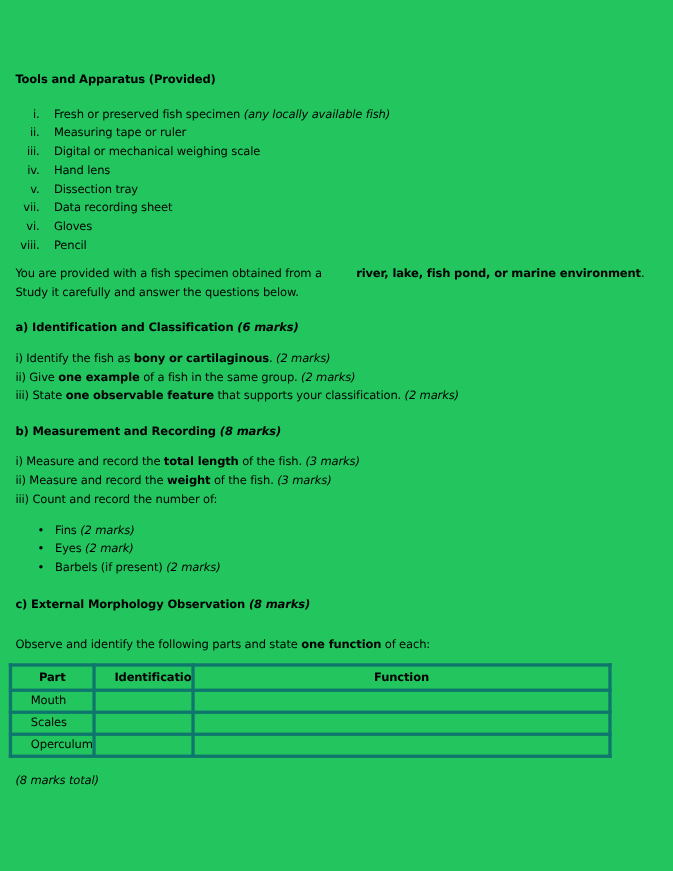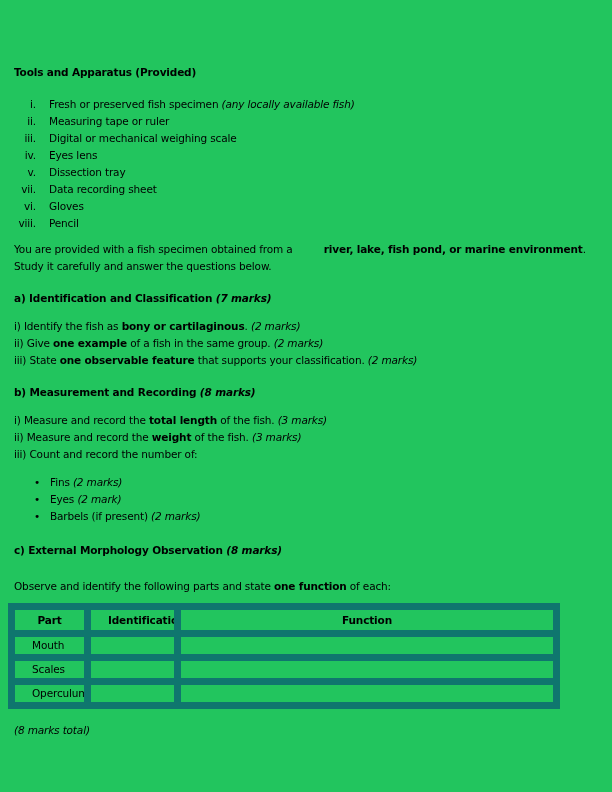--- a/index.html
+++ b/index.html
@@ -38,21 +38,21 @@
   
   table.morph{
     border-collapse:collapse;
     margin-left:-6px;
     margin-top:8px;
     table-layout:fixed;
     width:545px;
     border:2px solid #000;
   }
   table.morph th, table.morph td{
-    border:7px solid #0f766e;
+    border:3px solid #0f766e;
     padding:0 17px;
     overflow:hidden;
     white-space:nowrap;
   }
   table.morph th{height:20px;font-weight:bold;text-align:center;}
   table.morph td{height:16px;text-align:left;}
   .col-part{width:76px;}
   .col-ident{width:90px;}
   .col-func{width:379px;}
   .footer-note{margin-top:13px;font-style:italic;}
@@ -72,21 +72,21 @@
     <div class="rrow">
       <span class="rmark">ii.</span>
       <span class="rtext line"><span>Measuring tape or ruler</span></span>
     </div>
     <div class="rrow">
       <span class="rmark">iii.</span>
       <span class="rtext line"><span>Digital or mechanical weighing scale</span></span>
     </div>
     <div class="rrow">
       <span class="rmark">iv.</span>
-      <span class="rtext line"><span>Eyes lens</span></span>
+      <span class="rtext line"><span>Hand lens</span></span>
     </div>
     <div class="rrow">
       <span class="rmark">v.</span>
       <span class="rtext line"><span>Dissection tray</span></span>
     </div>
     <div class="rrow">
       <span class="rmark">vii.</span>
       <span class="rtext line"><span>Data recording sheet</span></span>
     </div>
     <div class="rrow">
@@ -97,21 +97,21 @@
       <span class="rmark">viii.</span>
       <span class="rtext line"><span>Pencil</span></span>
     </div>
   </div>
 
   <div class="intro">
     <div class="line"><span>You are provided with a fish specimen obtained from a </span><span style="font-weight: bold; margin-left: 28px;">river, lake, fish pond, or marine environment</span><span>.</span></div>
     <div class="line"><span>Study it carefully and answer the questions below.</span></div>
   </div>
 
-  <h2 class="hd sec-a"><span style="font-weight: bold;">a) Identification and Classification </span><span style="font-weight: bold; font-style: italic;">(7 marks)</span></h2>
+  <h2 class="hd sec-a"><span style="font-weight: bold;">a) Identification and Classification </span><span style="font-weight: bold; font-style: italic;">(6 marks)</span></h2>
   <div class="qlines">
     <div class="line"><span>i) Identify the fish as </span><span style="font-weight: bold;">bony or cartilaginous</span><span>. </span><span style="font-style: italic;">(2 marks)</span></div>
     <div class="line"><span>ii) Give </span><span style="font-weight: bold;">one example</span><span> of a fish in the same group. </span><span style="font-style: italic;">(2 marks)</span></div>
     <div class="line"><span>iii) State </span><span style="font-weight: bold;">one observable feature</span><span> that supports your classification. </span><span style="font-style: italic;">(2 marks)</span></div>
   </div>
 
   <h2 class="hd sec-b"><span style="font-weight: bold;">b) Measurement and Recording </span><span style="font-weight: bold; font-style: italic;">(8 marks)</span></h2>
   <div class="qlines">
     <div class="line"><span>i) Measure and record the </span><span style="font-weight: bold; text-align: right;">total length</span><span> of the fish. </span><span style="font-style: italic;">(3 marks)</span></div>
     <div class="line"><span>ii) Measure and record the </span><span style="font-weight: bold;">weight</span><span> of the fish. </span><span style="font-style: italic;">(3 marks)</span></div>

